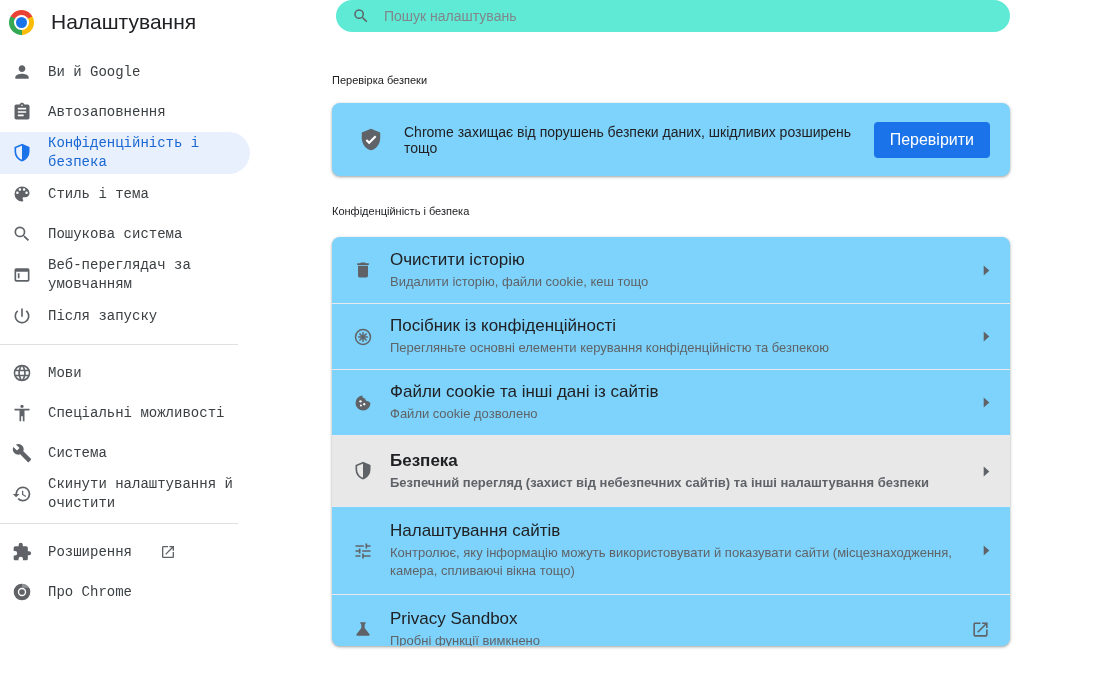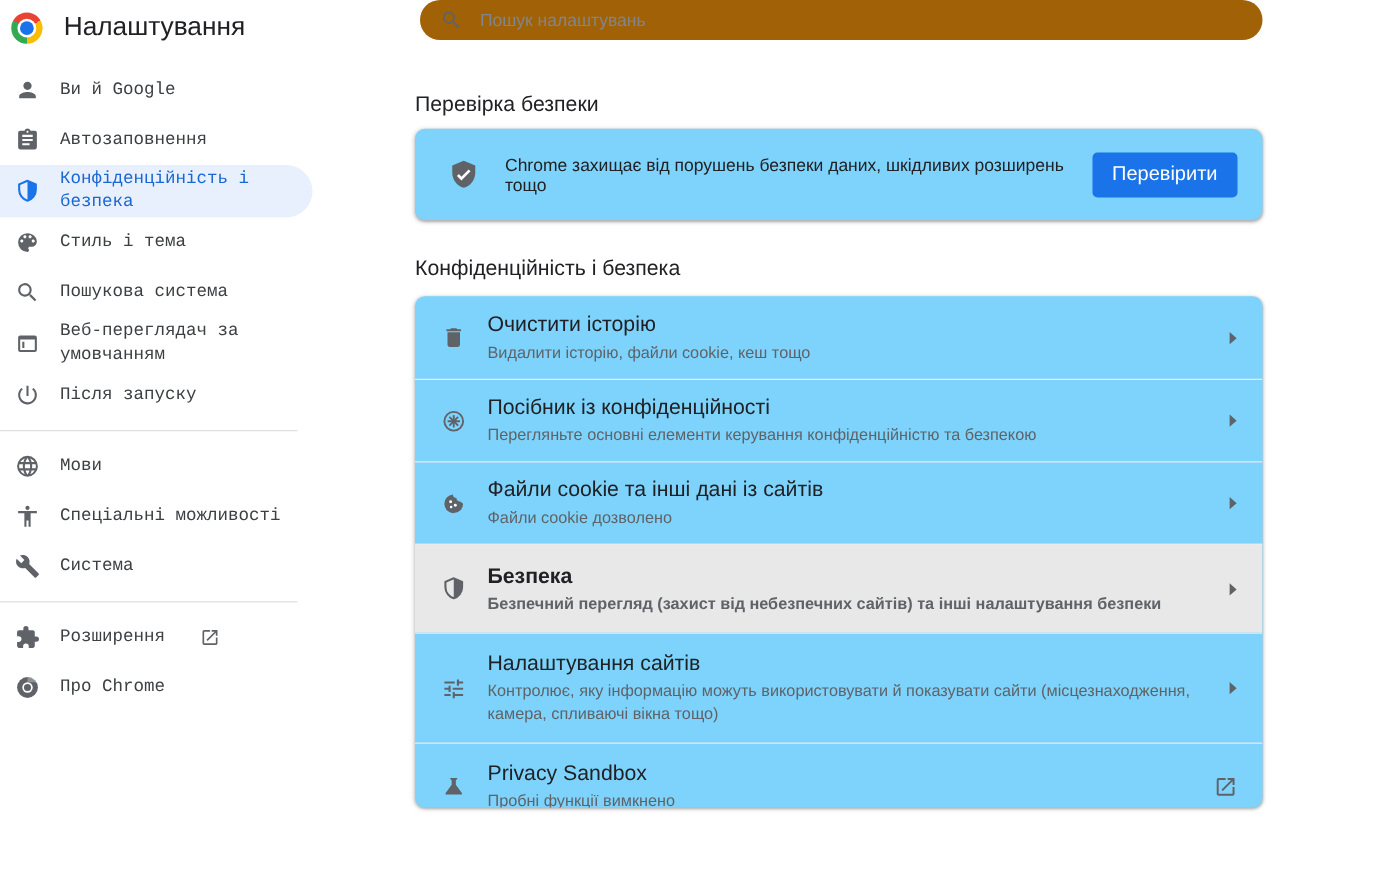--- a/index.html
+++ b/index.html
@@ -23,29 +23,29 @@
               display:flex; align-items:center; justify-content:center; }
   .nav-label { font-size:14px; font-weight:500; line-height:19px;font-family:Liberation Mono, monospace; }
   .nav-item.selected { background:#E8F0FE; border-radius:0 24px 24px 0; }
   .nav-item.selected .nav-label { color:#1967D2; }
   .nav-item.selected .nav-icon { color:#1A73E8; }
   .nav-divider { height:1px; background:#E0E0E0; margin:8px 0; width:238px; }
   .ext-link-icon { margin-left:12px; color:#5F6368; display:flex; }
 
   
   .search-wrap { position:absolute; left:336px; top:0; width:674px; height:32px;
-                 background:#a16207; border-radius:16px; display:flex; align-items:center;
+                 background:#5eead4; border-radius:16px; display:flex; align-items:center;
                  padding:0 16px; gap:14px; }
   .search-icon { color:#5F6368; display:flex; flex:none; }
   .search-input { border:none; outline:none; background:transparent; flex:1;
                   font-size:14px; color:#202124; font-family:inherit; }
   .search-input::placeholder { color:#80868B; }
 
   
-  .section-heading { position:absolute; left:332px; font-size:17px; color:#202124; }
+  .section-heading { position:absolute; left:332px; font-size:11px; color:#202124; }
   #heading-safety  { top:74px; }
   #heading-privacy { top:205px; }
 
   .card { position:absolute; left:332px; width:678px; background:#7dd3fc; border-radius:8px;
           box-shadow:0 1px 2px rgba(60,64,67,.3), 0 1px 3px 1px rgba(60,64,67,.15); }
 
   #safety-card { top:103px; height:73px; display:flex; align-items:center;
                  padding:0 20px 0 26px; gap:20px; }
   .shield-check-icon { flex:none; display:flex; color:#5F6368; }
   .safety-text { font-size:14px; color:#202124; flex:1; }
@@ -171,20 +171,28 @@
 
     <div class="nav-item">
       <span class="nav-icon">
           <svg width="20" height="20" viewBox="0 0 24 24" fill="currentColor">
             <path d="M22.7 19l-9.1-9.1c.9-2.3.4-5-1.5-6.9-2-2-5-2.4-7.4-1.3L9 6 6 9 1.6 4.7C.4 7.1.9 10.1 2.9 12.1c1.9 1.9 4.6 2.4 6.9 1.5l9.1 9.1c.4.4 1 .4 1.4 0l2.3-2.3c.5-.4.5-1.1.1-1.4z"></path>
           </svg>
         </span>
       <span class="nav-label">Система</span>
     </div>
 
+    <div class="nav-item">
+      <span class="nav-icon">
+          <svg width="20" height="20" viewBox="0 0 24 24" fill="currentColor">
+            <path d="M13 3a9 9 0 0 0-9 9H1l3.89 3.89.07.14L9 12H6a7 7 0 1 1 2.06 4.94l-1.42 1.42A8.95 8.95 0 0 0 13 21a9 9 0 0 0 0-18zm-1 5v5l4.28 2.54.72-1.21-3.5-2.08V8H12z"></path>
+          </svg>
+        </span>
+      <span class="nav-label">Скинути налаштування й очистити</span>
+    </div>
 
     <div class="nav-divider"></div>
 
     <div class="nav-item">
       <span class="nav-icon">
           <svg width="20" height="20" viewBox="0 0 24 24" fill="currentColor">
             <path d="M20.5 11H19V7c0-1.1-.9-2-2-2h-4V3.5a2.5 2.5 0 0 0-5 0V5H4c-1.1 0-2 .9-2 2v3.8h1.5a2.7 2.7 0 0 1 0 5.4H2V20c0 1.1.9 2 2 2h3.8v-1.5a2.7 2.7 0 0 1 5.4 0V22H17c1.1 0 2-.9 2-2v-4h1.5a2.5 2.5 0 0 0 0-5z"></path>
           </svg>
         </span>
       <span class="nav-label">Розширення</span>

